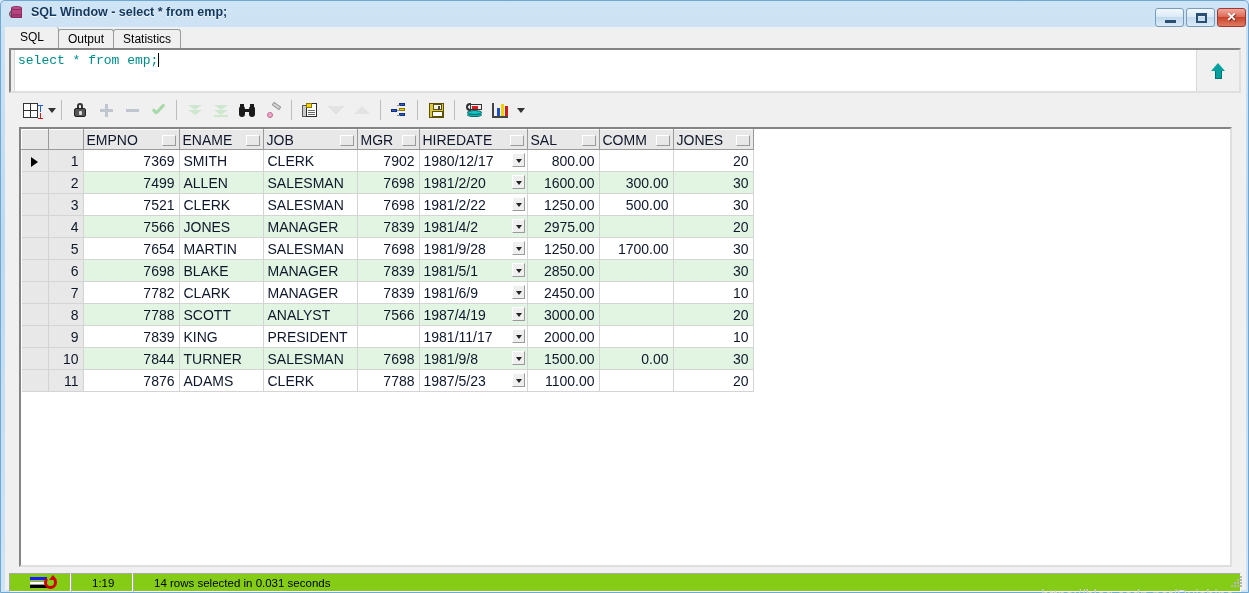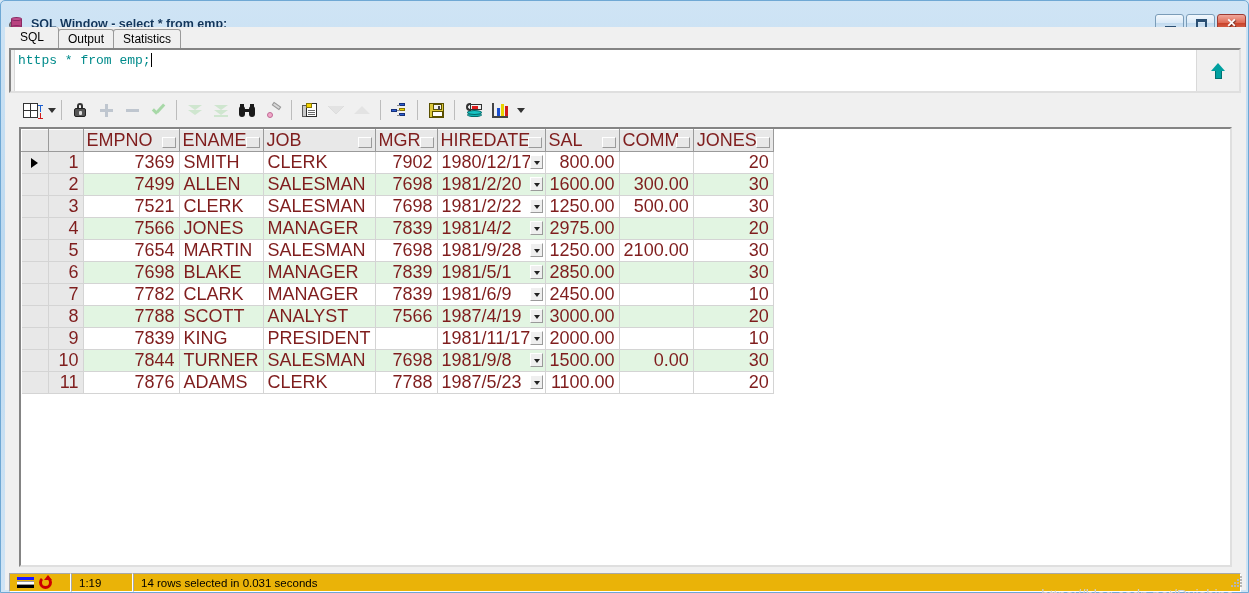--- a/index.html
+++ b/index.html
@@ -14,22 +14,22 @@
     position:absolute;left:0;top:0;width:1249px;height:593px;
     box-sizing:border-box;
     background:linear-gradient(to bottom,#cfe4f5 0%,#bcd9f0 40%,#cfe4f5 100%);
     border:1px solid #6fa8d4;
     border-radius:5px 5px 0 0;
     padding:0;
   }
 
   
   #titlebar{
-    position:absolute;left:0;top:10px;width:1249px;height:26px;
-    display:flex;align-items:center;
+    position:absolute;left:0;top:4px;width:1249px;height:26px;
+    display:flex;
   }
   #title-icon{
     width:16px;height:16px;margin-left:8px;margin-right:6px;
     position:relative;flex:0 0 auto;
   }
   #title-icon .cyl-top{position:absolute;left:2px;top:1px;width:11px;height:4px;background:#c0508f;border:1px solid #8a2a63;border-radius:50%;box-sizing:border-box;}
   #title-icon .cyl-body{position:absolute;left:2px;top:3px;width:11px;height:10px;background:#b8437f;border-left:1px solid #8a2a63;border-right:1px solid #8a2a63;box-sizing:border-box;}
   #title-icon .cyl-bot{position:absolute;left:2px;top:9px;width:11px;height:4px;background:#a93a75;border:1px solid #8a2a63;border-radius:50%;box-sizing:border-box;}
   #title-icon .gear{position:absolute;left:0px;top:5px;width:8px;height:8px;border-radius:50%;background:#8e8e8e;border:1px solid #585858;box-sizing:border-box;}
   #title-text{
@@ -170,21 +170,21 @@
   .ic-chart i:nth-child(2){left:7px;height:12px;background:#e8d200;}
   .ic-chart i:nth-child(3){left:11px;height:10px;background:#d01b1b;}
 
   
   #grid{
     position:absolute;left:14px;top:100px;width:1213px;height:440px;
     box-sizing:border-box;background:#fff;
     border:2px solid;border-color:#848484 #dfdfdf #dfdfdf #848484;
     overflow:hidden;
   }
-  table.dg{border-collapse:collapse;table-layout:fixed;font-size:18px;color:#7f1d1d;}
+  table.dg{border-collapse:collapse;table-layout:fixed;font-size:14px;color:#0f172a;}
   table.dg th{
     background:#e8e8e8;border:1px solid #fff;
     border-right-color:#9a9a9a;border-bottom-color:#9a9a9a;
     font-weight:normal;text-align:left;height:19px;padding:0 3px;
     position:relative;white-space:nowrap;
   }
   table.dg th .sizer{
     position:absolute;right:3px;bottom:3px;width:12px;height:9px;
     background:#e8e8e8;border-left:1px solid #fff;border-top:1px solid #fff;
     border-right:1px solid #9a9a9a;border-bottom:1px solid #9a9a9a;
@@ -214,21 +214,21 @@
     border-left:3px solid transparent;border-right:3px solid transparent;border-top:4px solid #222;}
 
   
   #statusbar{
     position:absolute;left:4px;top:546px;width:1232px;height:19px;
     display:flex;align-items:center;
   }
   .sb-cell{
     height:19px;box-sizing:border-box;display:flex;align-items:center;
     border:1px solid;border-color:#a8a8a8 #ffffff #ffffff #a8a8a8;
-    font-size:11.5px;color:#000;padding:0 7px;background:#eab308;
+    font-size:11.5px;color:#000;padding:0 20px;background:#84cc16;
   }
   #sb-icons{width:62px;justify-content:flex-start;gap:5px;}
   .flagicon{width:17px;height:12px;position:relative;}
   .flagicon i{position:absolute;left:0;width:17px;height:3px;}
   .flagicon i:nth-child(1){top:0;background:#1a1aff;}
   .flagicon i:nth-child(2){top:4px;background:#ffffff;border-top:1px solid #999;border-bottom:1px solid #999;height:2px;}
   .flagicon i:nth-child(3){top:8px;background:#000;}
   .refresh{width:13px;height:13px;position:relative;}
   .refresh .ring{position:absolute;left:0;top:0;width:13px;height:13px;border:3px solid #cc0000;border-radius:50%;box-sizing:border-box;border-top-color:transparent;}
   .refresh .tip{position:absolute;left:5px;top:-1px;width:0;height:0;border-left:4px solid transparent;border-right:4px solid transparent;border-bottom:5px solid #cc0000;}
@@ -270,21 +270,21 @@
   <div id="client">
 
     <div id="tabstrip">
       <div class="tab active">SQL</div>
       <div class="tab">Output</div>
       <div class="tab">Statistics</div>
     </div>
 
     <div id="editor-wrap">
       <div id="gutter"></div>
-      <div id="sqltext"><span>https * from emp;</span><span id="caret"></span></div>
+      <div id="sqltext"><span>select * from emp;</span><span id="caret"></span></div>
       <div id="editor-right">
         <div class="up-arrow">
           <span class="shaft"></span>
             <span class="head"></span>
         </div>
       </div>
     </div>
 
     <div id="toolbar">
       <div class="tb-btn tb-wide" style="width:34px;">
@@ -488,21 +488,21 @@
             </tr>
             <tr class="odd">
               <td class="sel"></td>
               <td class="rownum">5</td>
               <td class="num">7654</td>
               <td class="">MARTIN</td>
               <td class="">SALESMAN</td>
               <td class="num">7698</td>
               <td class="date">1981/9/28<span class="dd"></span></td>
               <td class="num">1250.00</td>
-              <td class="num">2100.00</td>
+              <td class="num">1700.00</td>
               <td class="num">30</td>
             </tr>
             <tr class="even">
               <td class="sel"></td>
               <td class="rownum">6</td>
               <td class="num">7698</td>
               <td class="">BLAKE</td>
               <td class="">MANAGER</td>
               <td class="num">7839</td>
               <td class="date">1981/5/1<span class="dd"></span></td>

